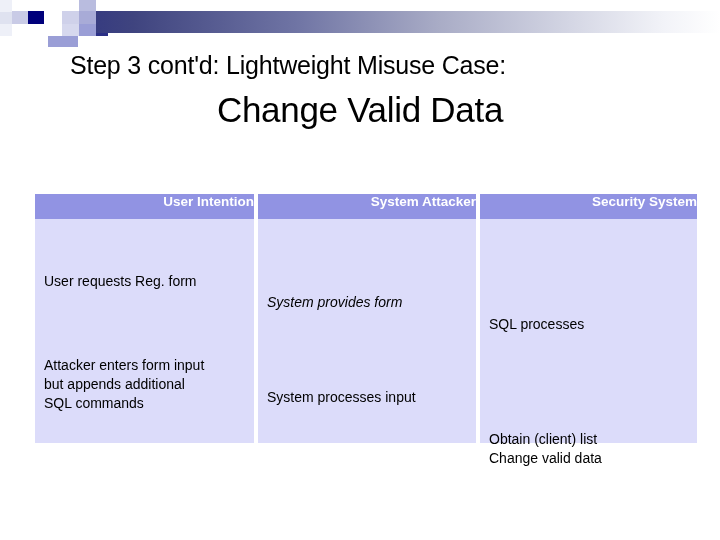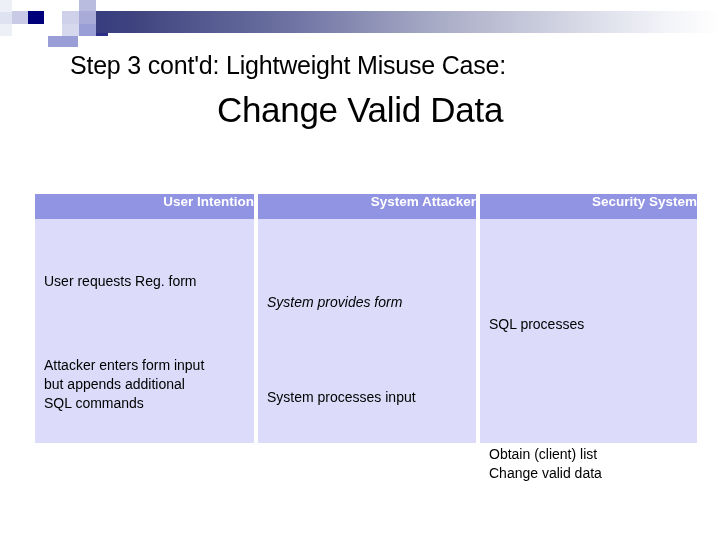--- a/index.html
+++ b/index.html
@@ -114,21 +114,21 @@
     white-space: pre-line;
     line-height: 19px;
   }
 
   
   .c1-a { top: 53px; }
   .c1-b { top: 101px; margin-top: 36px; }
   .c2-a { top: 74px; font-style: italic; }
   .c2-b { top: 169px; }
   .c3-a { top: 96px; }
-  .c3-b { top: 226px; }
+  .c3-b { top: 211px; }
 </style>
 </head>
 <body>
 
 <div id="deco">
   <div class="sq" style="left:0px;  top:0px;  width:12px; height:12px; background:#eef0f8;"></div>
   <div class="sq" style="left:0px;  top:12px; width:12px; height:12px; background:#dfe2f0;"></div>
   <div class="sq" style="left:0px;  top:24px; width:12px; height:12px; background:#eef0f8;"></div>
 
   <div class="sq" style="left:12px; top:11px; width:16px; height:13px; background:#c9cbe6;"></div>

